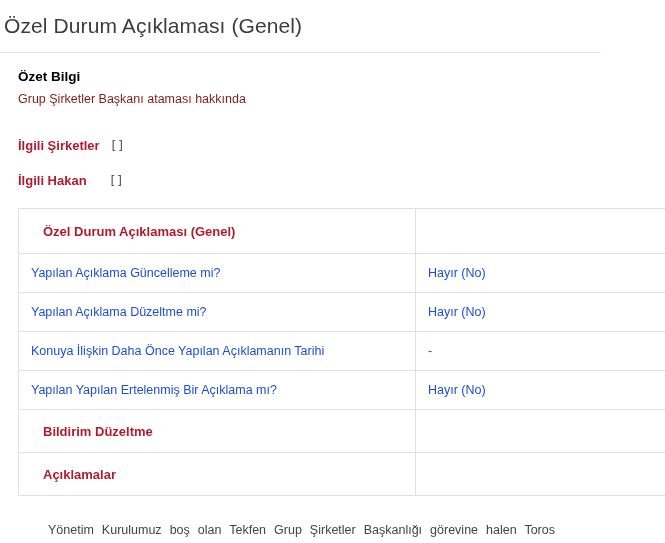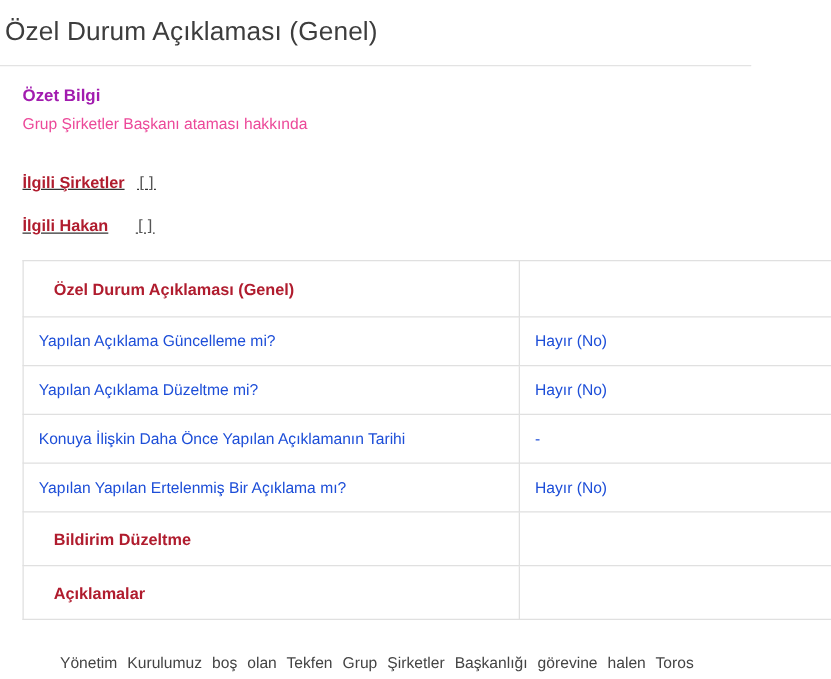--- a/index.html
+++ b/index.html
@@ -28,36 +28,35 @@
     margin: 0;
     border-bottom: 1px solid #e3e3e3;
     letter-spacing: 0.1px;
   }
   .body-wrap {
     padding: 16px 18px 0 18px;
   }
   .summary-label {
     font-size: 13.5px;
     font-weight: bold;
-    color: #a21caf;
+    color: #000000;
     margin: 0 0 8px 0;
   }
   .summary-text {
     font-size: 12.5px;
-    color: #ec4899;
+    color: #7f1d1d;
     margin: 0;
   }
   .rel-block {
     margin-top: 32px;
   }
   .rel-row {
     display: flex;
     align-items: flex-end;
     margin-bottom: 20px;
-    text-decoration: underline;
   }
   .rel-label {
     font-size: 13px;
     font-weight: bold;
     color: #b01c2e;
   }
   .rel-value {
     font-size: 12.5px;
     color: #555555;
     margin-left: 10px;

